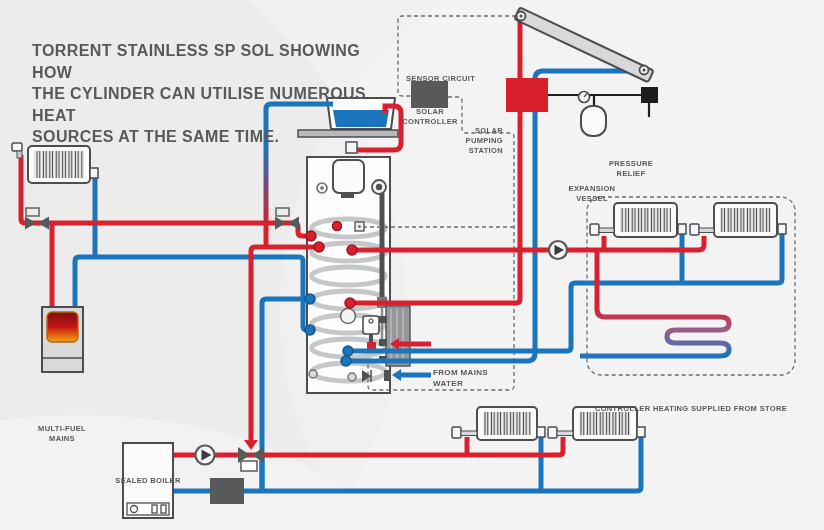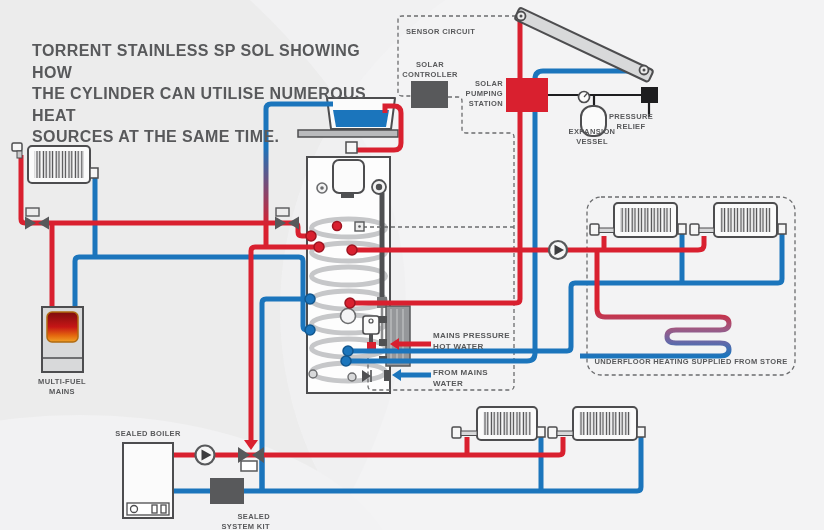--- a/index.html
+++ b/index.html
@@ -3,21 +3,21 @@
 <meta charset="utf-8">
 <style>
   :root { --red:#d9202f; --blue:#1b75bc; --dark:#58595b; --ink:#4d4d4f; --bg:#ececec; }
   html,body { margin:0; padding:0; background:#fff; }
   .stage { position:relative; width:824px; height:530px; background:var(--bg); overflow:hidden;
            font-family:"Liberation Sans", sans-serif; }
   .stage svg { position:absolute; left:0; top:0; }
   .lbl { position:absolute; font-weight:bold; font-size:8px; letter-spacing:.35px;
          color:var(--dark); white-space:pre-line; line-height:1.32; }
   .lbl-title { font-size:16px; letter-spacing:.4px; line-height:1.35;margin-left:24px; }
-  .c { text-align:center; } .r { text-align:right; } .s { font-size:7.5px; }
+  .c { text-align:center; } .r { text-align:right; } .s { font-size:7.5px;margin-top:47px; }
   .pb { stroke:var(--blue); stroke-width:5; fill:none; }
   .pr { stroke:var(--red);  stroke-width:5; fill:none; }
   .pk { stroke:#1d1d1f; stroke-width:2.2; fill:none; }
   .dash { stroke:#6b6c6e; stroke-width:1.3; fill:none; stroke-dasharray:4 3; }
   .comp { fill:#fbfbfb; stroke:var(--ink); stroke-width:2; }
   .tri { fill:var(--dark); }
 </style>
 </head>
 <body>
 
@@ -292,25 +292,23 @@
 THE CYLINDER CAN UTILISE NUMEROUS HEAT
 SOURCES AT THE SAME TIME.</div>
 <div class="lbl s" style="left:406px; top:27px; width:90px;">SENSOR CIRCUIT</div>
 <div class="lbl s c" style="left:394px; top:60px; width:72px;">SOLAR
 CONTROLLER</div>
 <div class="lbl s r" style="left:453px; top:79px; width:50px;">SOLAR
 PUMPING
 STATION</div>
 <div class="lbl s c" style="left:595px; top:112px; width:72px;">PRESSURE
 RELIEF</div>
-<div class="lbl s c" style="left:554px; top:127px; width:76px;">EXPANSION
+<div class="lbl s c" style="left:554px; top:137px; width:76px;">EXPANSION
 VESSEL</div>
-<div class="lbl s c" style="left:583px; top:357px; width:216px;">UNDERFLOOR HEATING SUPPLIED FROM STORE</div>
-<div class="lbl" style="left:433px; top:331px; width:120px;">MAINS PRESSURE
-HOT WATER</div>
+<div class="lbl s c" style="left:583px; top:357px; width:216px;">CONTROLLER HEATING SUPPLIED FROM STORE</div>
 <div class="lbl" style="left:433px; top:368px; width:120px;">FROM MAINS
 WATER</div>
 <div class="lbl s c" style="left:22px; top:377px; width:80px;">MULTI-FUEL
 MAINS</div>
 <div class="lbl s c" style="left:103px; top:429px; width:90px;">SEALED BOILER</div>
 <div class="lbl s c" style="left:185px; top:512px; width:85px;text-align:right;">SEALED
 SYSTEM KIT</div>
 </div>
 
 </body></html>

